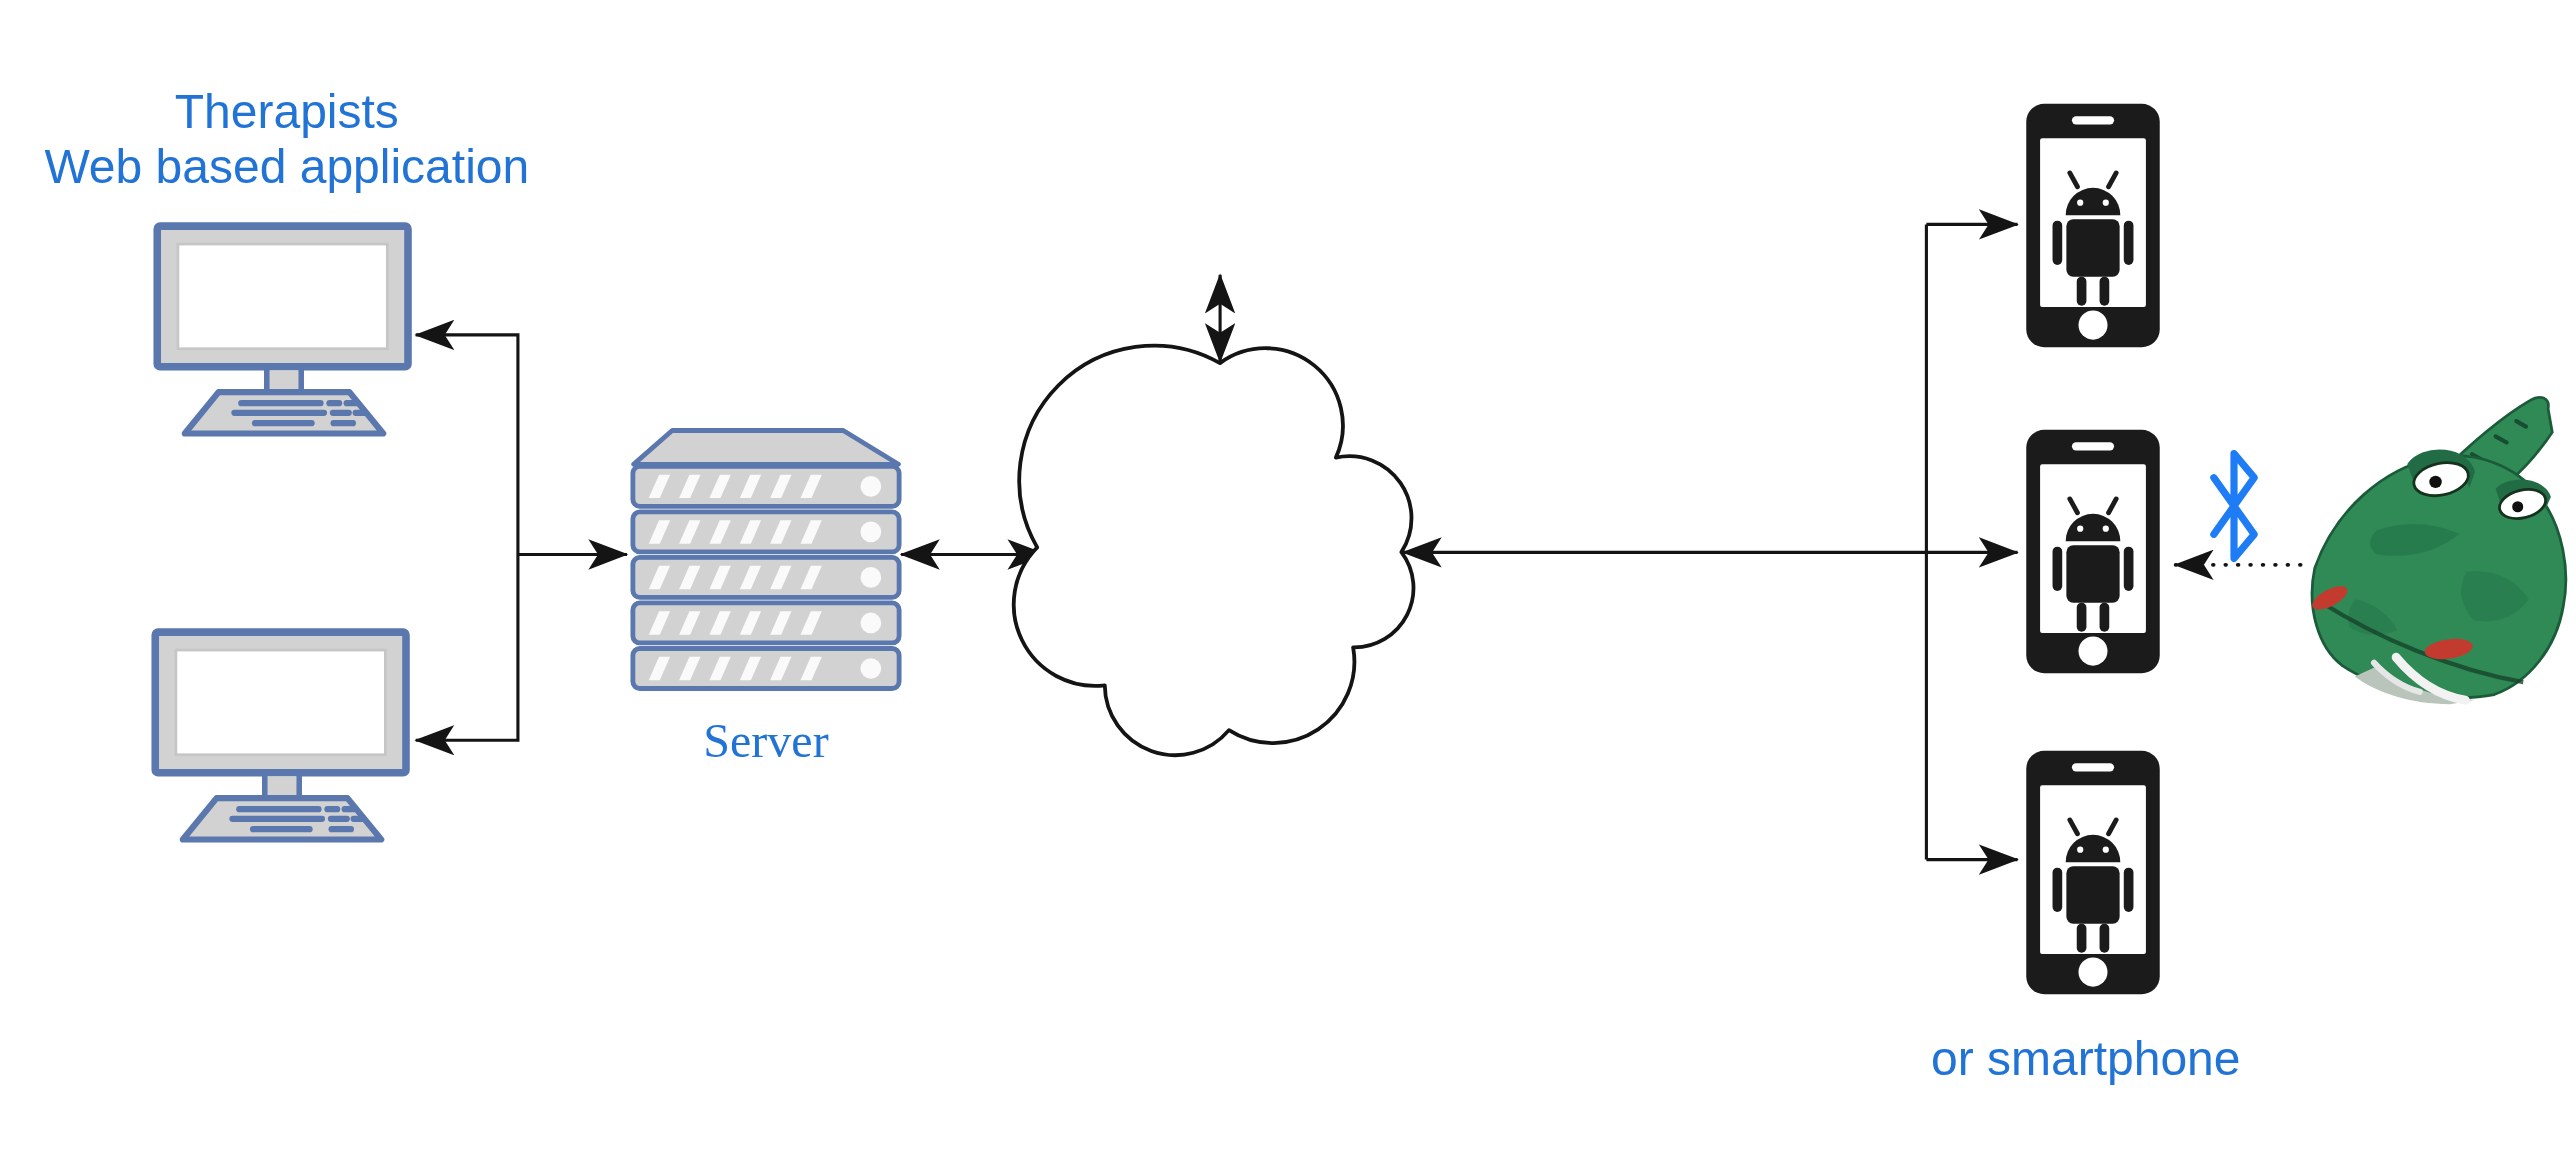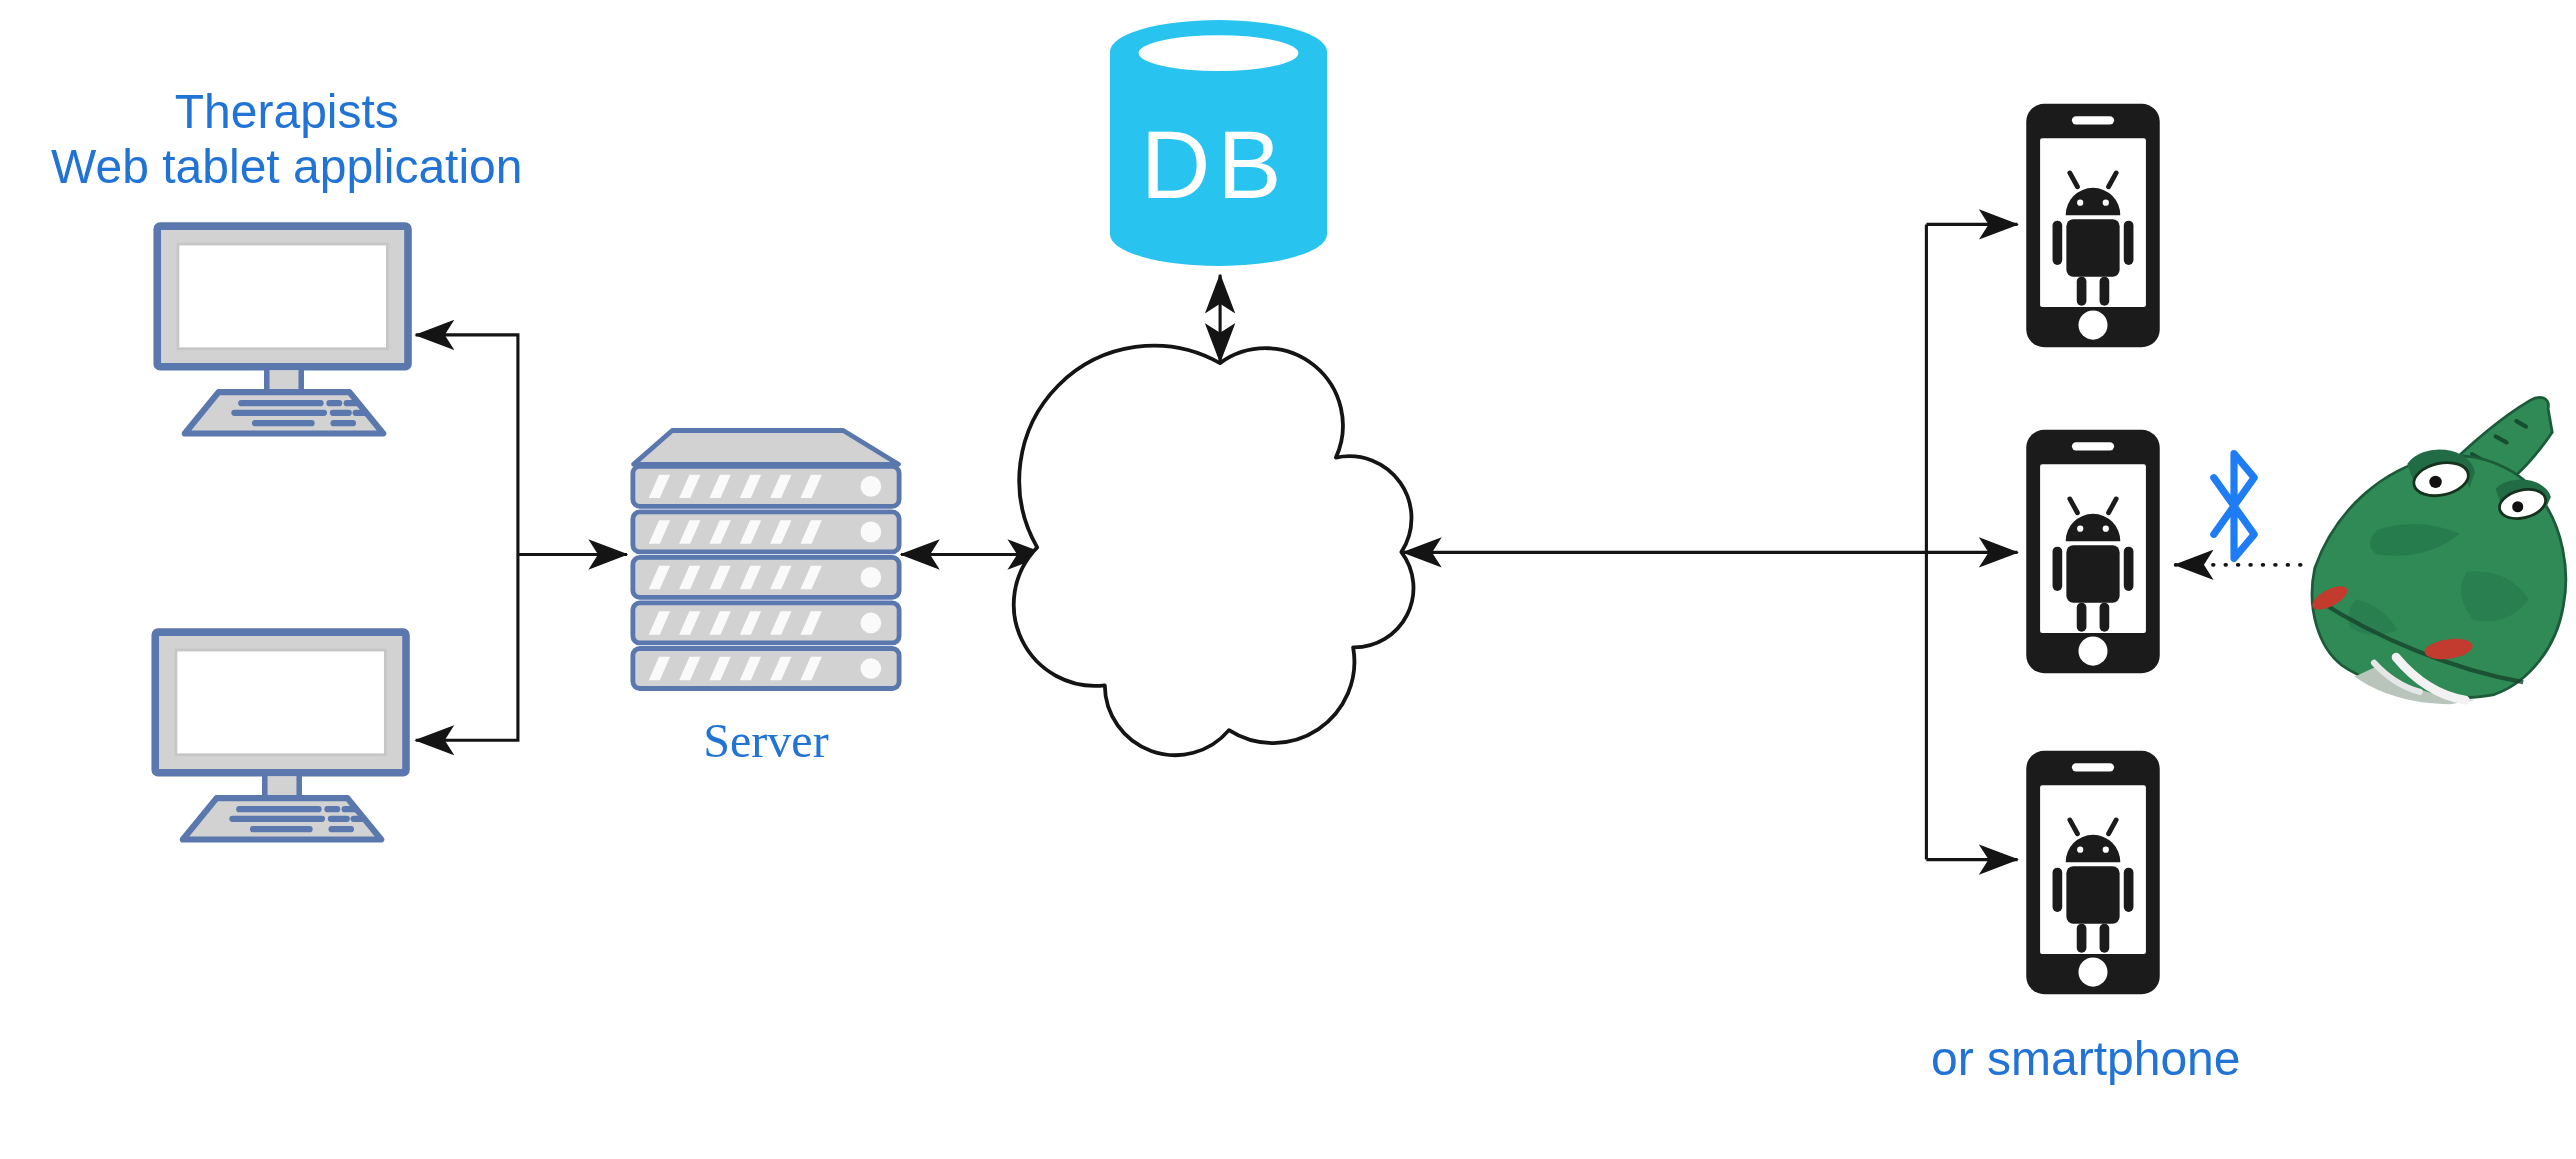--- a/index.html
+++ b/index.html
@@ -114,21 +114,21 @@
           <rect x="112" y="254" width="14" height="42" rx="7"></rect>
         </g>
         <circle fill="#ffffff" cx="84" cy="147" r="4.5"></circle>
         <circle fill="#ffffff" cx="121" cy="147" r="4.5"></circle>
       </g>
     </defs>
   </svg>
 
   <div class="lbl center" style="left:17.3px;top:84px;width:525px;">
     <div>Therapists</div>
-    <div>Web tablet application</div>
+    <div>Web based application</div>
   </div>
 
   <div class="lbl center" style="left:621px;top:713px;width:276px;font-family:Liberation Serif, serif;">Server</div>
 
   <div class="lbl" style="left:1924px;top:1023px;line-height:72px;">
     <div>or smartphone</div>
   </div>
 
   <div class="node" style="left:146px;top:222px;">
     <svg width="262" height="217" viewBox="0 0 380 315">
@@ -146,27 +146,20 @@
     <svg width="276" height="269" viewBox="0 0 400 390">
       <polygon class="dev" points="64,8 312,8 392,57 8,57" stroke-width="7" stroke-linejoin="round"></polygon>
       <use href="#srv-unit" y="60"></use>
       <use href="#srv-unit" y="126"></use>
       <use href="#srv-unit" y="192"></use>
       <use href="#srv-unit" y="258"></use>
       <use href="#srv-unit" y="324"></use>
     </svg>
   </div>
 
-  <div class="node" style="left:1103px;top:17.3px;">
-    <svg width="217" height="252" viewBox="0 0 315 365">
-      <path class="db-body" d="M0,50 A157.5,46 0 0 1 315,50 L315,315 A157.5,46 0 0 1 0,315 Z"></path>
-      <ellipse fill="#ffffff" cx="157.5" cy="52" rx="116" ry="26"></ellipse>
-      <text class="db-text" x="152" y="262" text-anchor="middle" font-size="140">DB</text>
-    </svg>
-  </div>
 
   <div class="node" style="left:1015px;top:354px;">
     <svg width="407" height="397" viewBox="0 0 590 575">
       <path class="cloud-shape" d="M22,280
         A195,195 0 0 1 287,13
         A112,112 0 0 1 455,150
         A90,90 0 0 1 550,287
         A86,86 0 0 1 480,425
         A118,118 0 0 1 300,545
         A102,102 0 0 1 120,480

